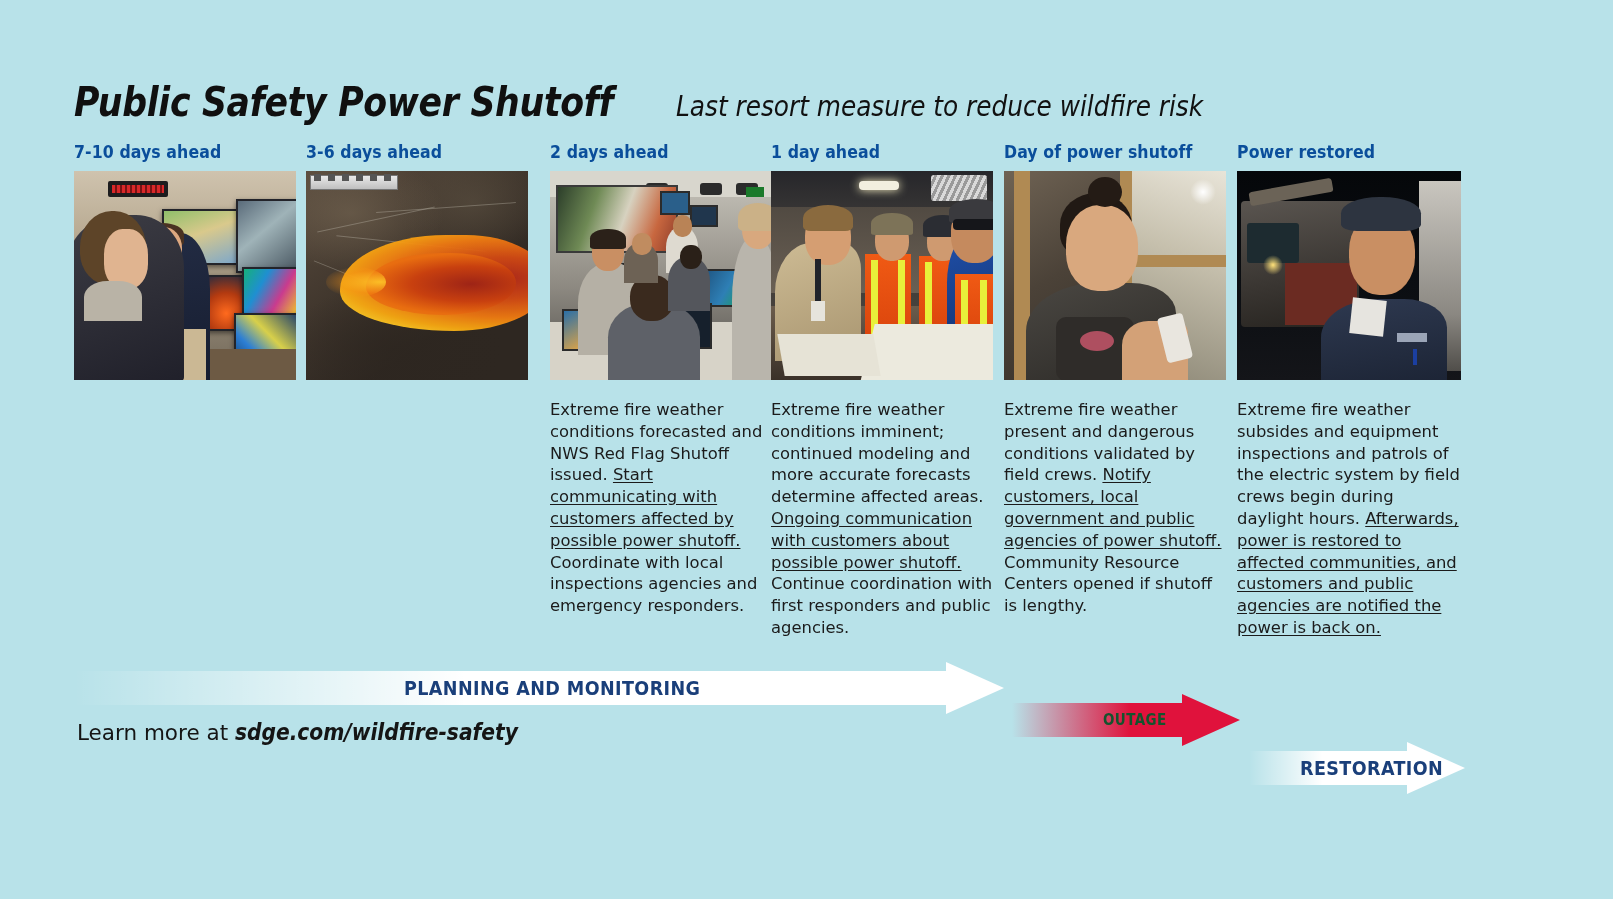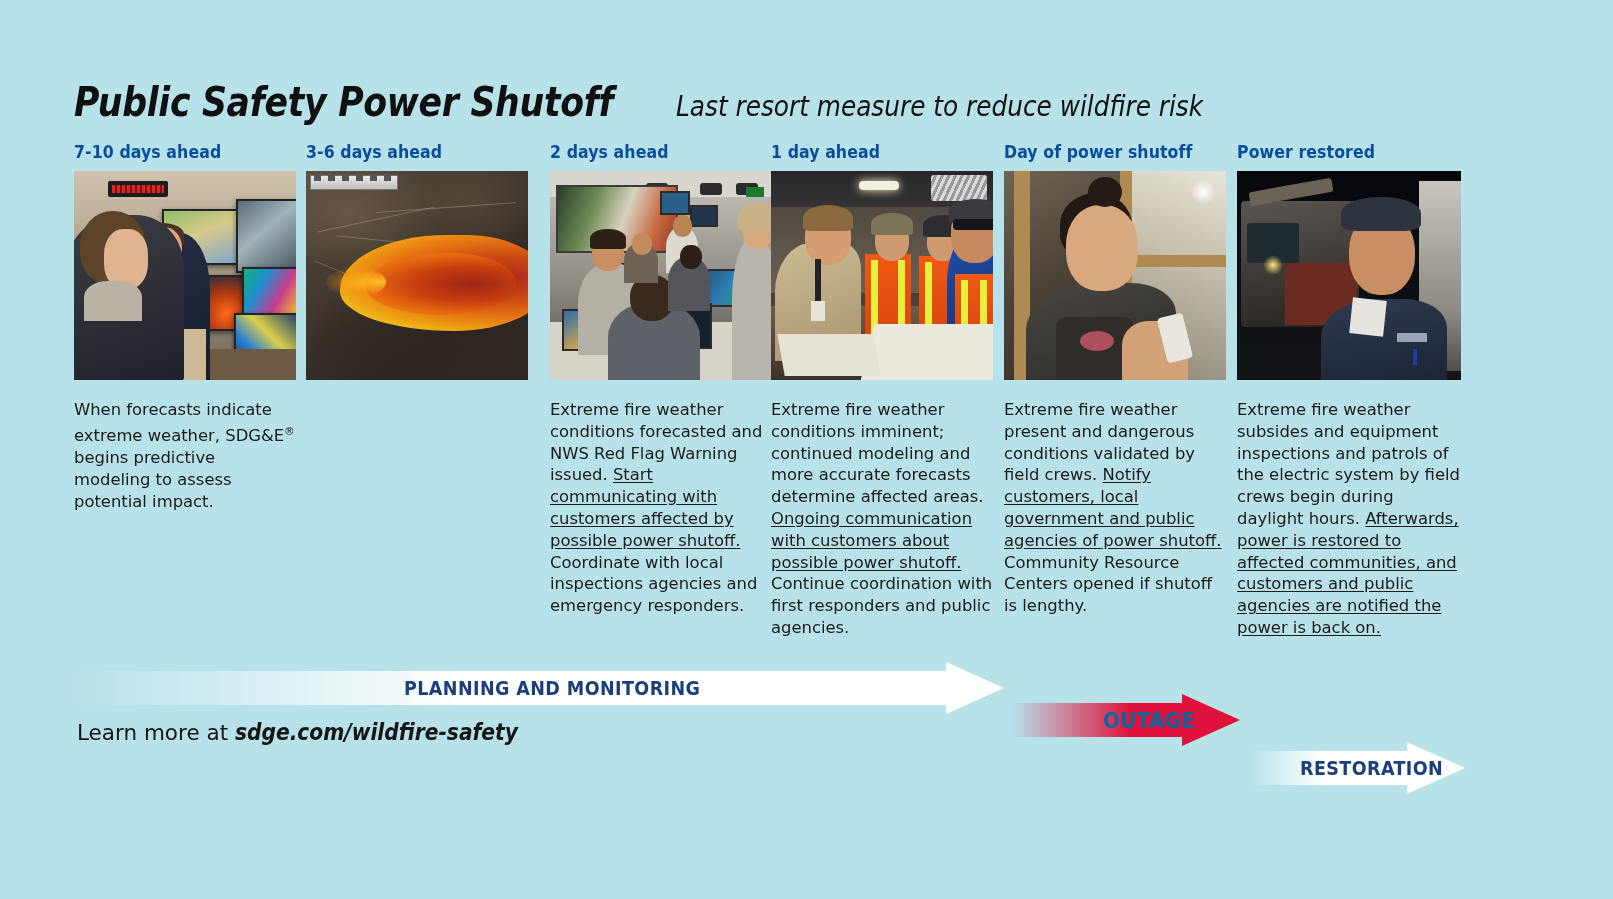--- a/index.html
+++ b/index.html
@@ -210,21 +210,20 @@
         <div class="manB ph"></div>
           <div class="hairB ph"></div>
           <div class="headB ph"></div>
         <div class="pants ph"></div>
           <div class="badge ph"></div>
         <div class="manA ph"></div>
           <div class="headA ph"></div>
           <div class="faceA ph"></div>
           <div class="shirtA ph"></div>
       </div>
-      <div class="body-txt"><span><span>When forecasts indicate extreme weather, SDG&amp;E</span><sup style="font-size: 0.65em;">®</sup><span> begins predictive modeling to assess potential impact.</span></span></div>
     </div>
 
     <div class="col" style="left:232px;width:222px;">
       <div class="col-head">3-6 days ahead</div>
       <div class="photo p2">
         <div class="terr ph"></div>
         <div class="rd ph" style="left:10px;top:48px;width:120px;transform:rotate(-12deg);"></div>
         <div class="rd ph" style="left:30px;top:72px;width:150px;transform:rotate(6deg);"></div>
         <div class="rd ph" style="left:4px;top:110px;width:110px;transform:rotate(22deg);"></div>
         <div class="rd ph" style="left:70px;top:36px;width:140px;transform:rotate(-4deg);"></div>
@@ -266,21 +265,21 @@
         <div class="pers ph" style="left:74px;top:72px;width:34px;height:40px;background:#6d6255;"></div>
         <div class="hd ph" style="left:82px;top:62px;width:20px;height:22px;background:#c08c60;"></div>
         <div class="pers ph" style="left:116px;top:56px;width:32px;height:46px;background:#dedad0;"></div>
         <div class="hd ph" style="left:123px;top:44px;width:19px;height:22px;background:#b98356;"></div>
         <div class="pers ph" style="left:118px;top:86px;width:42px;height:54px;background:#54565c;"></div>
         <div class="hd ph" style="left:130px;top:74px;width:22px;height:24px;background:#2a2018;"></div>
         <div class="pers ph" style="left:182px;top:66px;width:46px;height:144px;background:#b9b5ac;"></div>
         <div class="hd ph" style="left:192px;top:38px;width:32px;height:40px;background:#d8a87e;"></div>
         <div class="hd ph" style="left:188px;top:32px;width:40px;height:28px;border-radius:50% 50% 16% 16%;background:#cbb187;"></div>
       </div>
-      <div class="body-txt"><span><span>Extreme fire weather conditions forecasted and NWS Red Flag Warning issued. </span><u>Start communicating with customers affected by possible power shutoff.</u><span> Coordinate with local inspections agencies and emergency responders.</span></span></div>
+      <div class="body-txt"><span><span>Extreme fire weather conditions forecasted and NWS Red Flag Shutoff issued. </span><u>Start communicating with customers affected by possible power shutoff.</u><span> Coordinate with local inspections agencies and emergency responders.</span></span></div>
     </div>
 
     <div class="col" style="left:697px;width:222px;">
       <div class="col-head">1 day ahead</div>
       <div class="photo p4">
         <div class="roof ph"></div>
         <div class="vent ph"></div>
         <div class="lite ph"></div>
         <div class="ph" style="left:0;top:36px;width:100%;height:86px;background:linear-gradient(180deg,#514a42,#6a6054);"></div>
         <div class="table ph"></div>
@@ -370,21 +369,21 @@
     <defs>
       <linearGradient id="gradOut" x1="0" y1="0" x2="1" y2="0">
         <stop offset="0" stop-color="#e0123c" stop-opacity="0"></stop>
         <stop offset="0.52" stop-color="#e0123c" stop-opacity="1"></stop>
         <stop offset="1" stop-color="#e0123c" stop-opacity="1"></stop>
       </linearGradient>
     </defs>
     <path d="M0 9 H170 V0 L228 26 L170 52 V43 H0 Z" fill="url(#gradOut)"></path>
   </svg>
   <div class="arrow" style="left:1012px;top:694px;width:228px;height:52px;">
-    <div class="label" style="left:64px;color:#0369a1;font-size:22px;">OUTAGE</div>
+    <div class="label" style="left:64px;color:#14532d;font-size:15px;">OUTAGE</div>
   </div>
 
   <svg class="arrow" style="left:1249px;top:742px;" width="216" height="52" viewBox="0 0 216 52">
     <defs>
       <linearGradient id="gradRest" x1="0" y1="0" x2="1" y2="0">
         <stop offset="0" stop-color="#ffffff" stop-opacity="0"></stop>
         <stop offset="0.34" stop-color="#ffffff" stop-opacity="1"></stop>
         <stop offset="1" stop-color="#ffffff" stop-opacity="1"></stop>
       </linearGradient>
     </defs>

